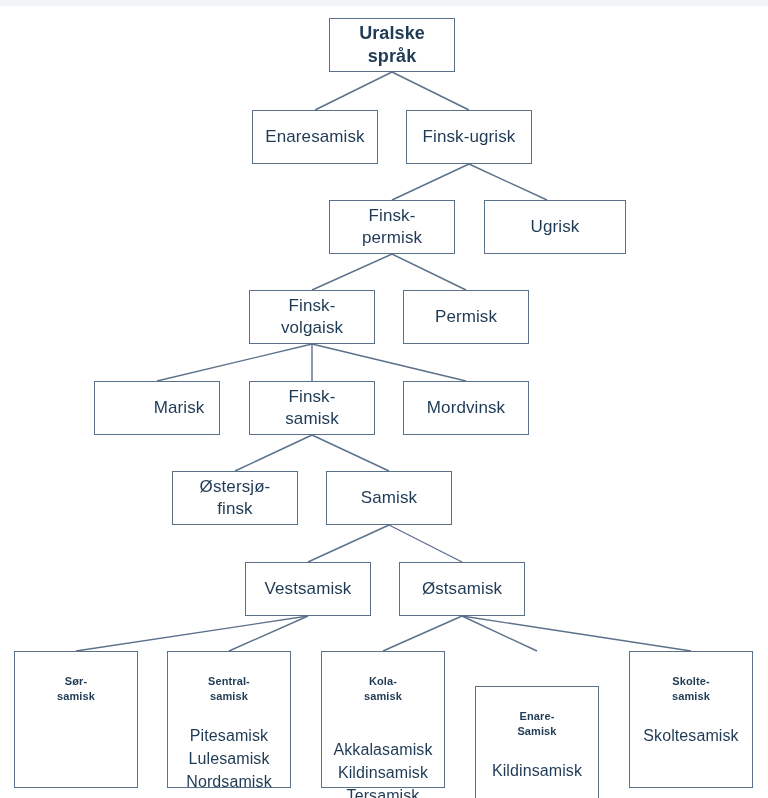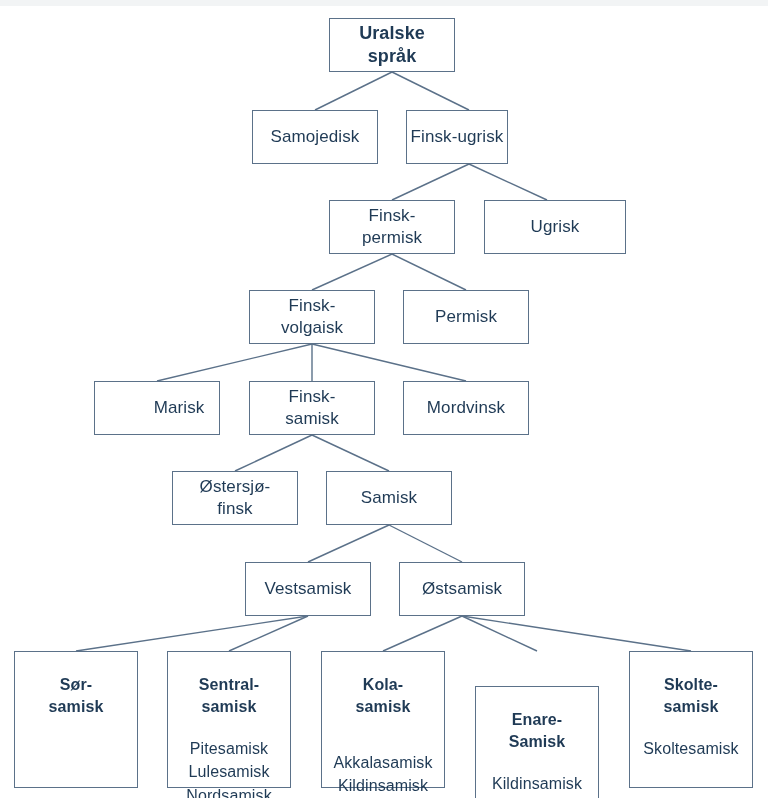--- a/index.html
+++ b/index.html
@@ -48,21 +48,21 @@
   }
   .node.leaf {
     justify-content: flex-start;
     padding-top: 22px;
   }
   .node .ttl {
     white-space: pre-line;
   }
   .node.leaf .ttl {
     font-weight: bold;
-    font-size: 16px;
+    font-size: 11px;
     line-height: 1.35;
   }
   .node.leaf .members {
     margin-top: 20px;
     font-weight: normal;
     font-size: 16px;
     line-height: 1.45;
     white-space: pre-line;
   }
   .node.root .ttl {
@@ -97,23 +97,23 @@
       <line x1="462" y1="616" x2="537" y2="651" stroke="#5b7189" stroke-width="1.4"></line>
       <line x1="462" y1="616" x2="691" y2="651" stroke="#5b7189" stroke-width="1.4"></line>
     </svg>
 
   <div id="nodes-layer">
       <div class="node root" style="left: 329px; top: 18px; width: 126px; height: 54px;">
         <div class="ttl" style="font-weight: bold;">Uralske
 språk</div>
       </div>
       <div class="node" style="left: 252px; top: 110px; width: 126px; height: 54px;">
-        <div class="ttl">Samojedisk</div>
+        <div class="ttl">Enaresamisk</div>
       </div>
-      <div class="node" style="left: 406px; top: 110px; width: 102px; height: 54px;">
+      <div class="node" style="left: 406px; top: 110px; width: 126px; height: 54px;">
         <div class="ttl">Finsk-ugrisk</div>
       </div>
       <div class="node" style="left: 329px; top: 200px; width: 126px; height: 54px;">
         <div class="ttl">Finsk-
 permisk</div>
       </div>
       <div class="node" style="left: 484px; top: 200px; width: 142px; height: 54px;">
         <div class="ttl">Ugrisk</div>
       </div>
       <div class="node" style="left: 249px; top: 290px; width: 126px; height: 54px;">

